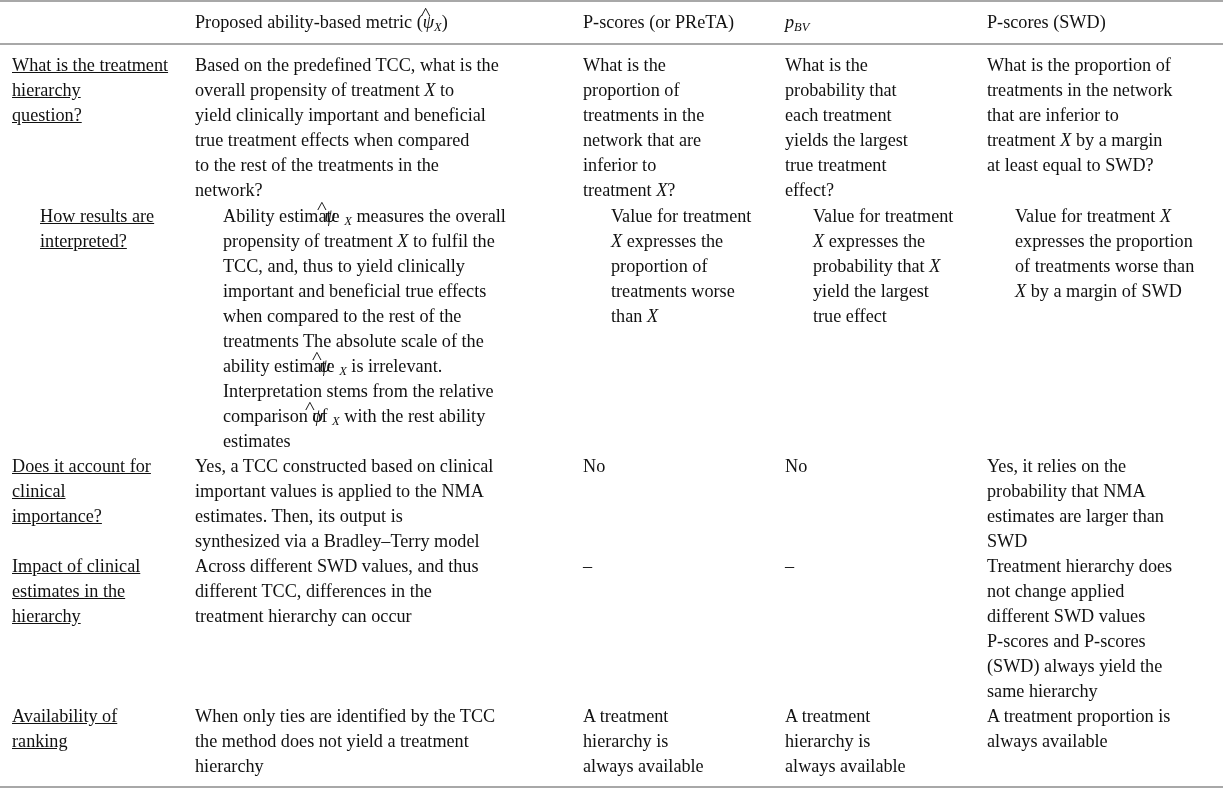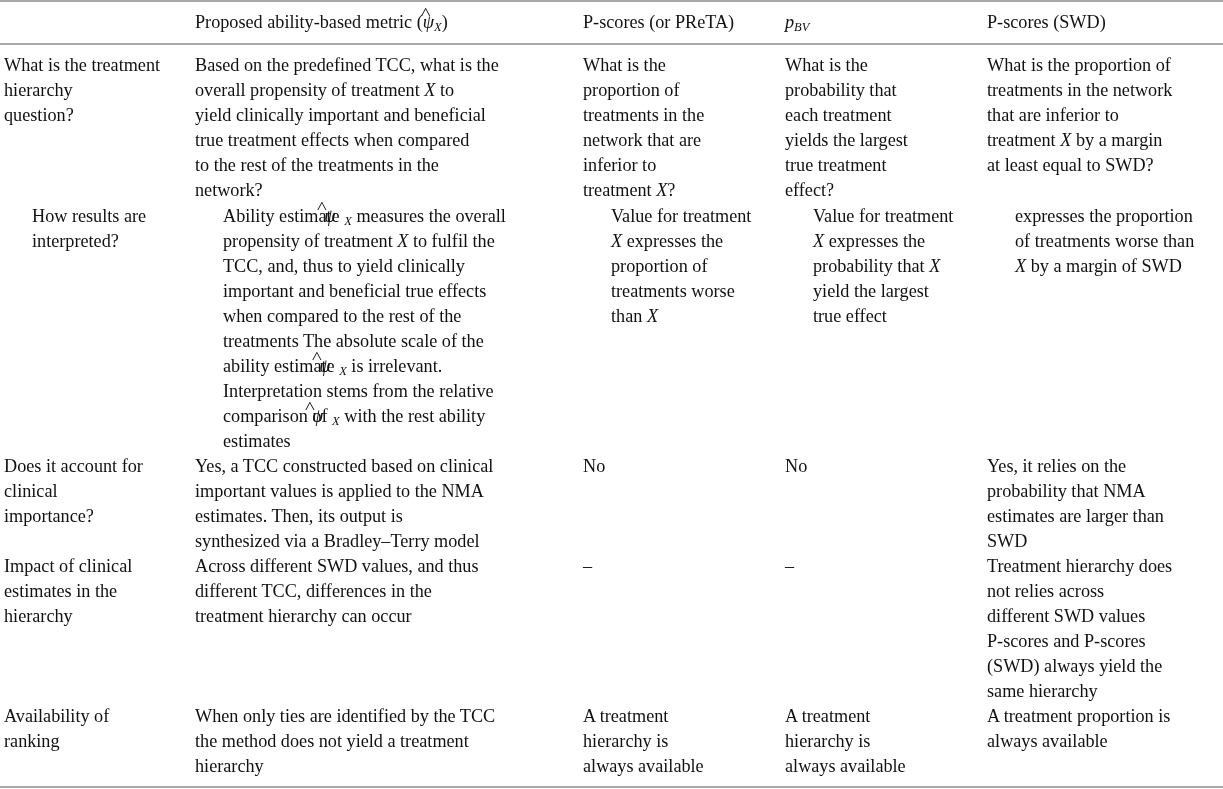--- a/index.html
+++ b/index.html
@@ -38,21 +38,21 @@
     position: absolute;
     top: 10px;
     white-space: nowrap;
   }
   .cell {
     position: absolute;
     padding-left: 20px;
     text-indent: -20px;
     box-sizing: border-box;
   }
-  .c0 { left: 4px;   width: 196px; }
+  .c0 { left: 12px;   width: 196px; text-decoration: underline; }
   .c1 { left: 195px; width: 372px; }
   .c2 { left: 583px; width: 196px; }
   .c3 { left: 785px; width: 196px; }
   .c4 { left: 987px; width: 236px; }
 
   .r0 { top: 53px; }
   .r1 { top: 204px; padding-left: 48px; }
   .r2 { top: 454px; }
   .r3 { top: 554px; }
   .r4 { top: 704px; }
@@ -154,20 +154,21 @@
         <span class="line">than <i class="m">X</i></span>
       </div>
       <div class="cell c3 r1">
         <span class="line">Value for treatment</span>
         <span class="line"><i class="m">X</i> expresses the</span>
         <span class="line">probability that <i class="m">X</i></span>
         <span class="line">yield the largest</span>
         <span class="line">true effect</span>
       </div>
       <div class="cell c4 r1">
+        <span class="line">Value for treatment <i class="m">X</i></span>
         <span class="line">expresses the proportion</span>
         <span class="line">of treatments worse than</span>
         <span class="line"><i class="m">X</i> by a margin of SWD</span>
       </div>
       <div class="cell c0 r2">
         <span class="line">Does it account for</span>
         <span class="line">clinical</span>
         <span class="line">importance?</span>
       </div>
       <div class="cell c1 r2">
@@ -199,21 +200,21 @@
         <span class="line">treatment hierarchy can occur</span>
       </div>
       <div class="cell c2 r3">
         <span class="line">–</span>
       </div>
       <div class="cell c3 r3">
         <span class="line">–</span>
       </div>
       <div class="cell c4 r3">
         <span class="line">Treatment hierarchy does</span>
-        <span class="line">not relies across</span>
+        <span class="line">not change applied</span>
         <span class="line">different SWD values</span>
         <span class="line">P-scores and P-scores</span>
         <span class="line">(SWD) always yield the</span>
         <span class="line">same hierarchy</span>
       </div>
       <div class="cell c0 r4">
         <span class="line">Availability of</span>
         <span class="line">ranking</span>
       </div>
       <div class="cell c1 r4">

